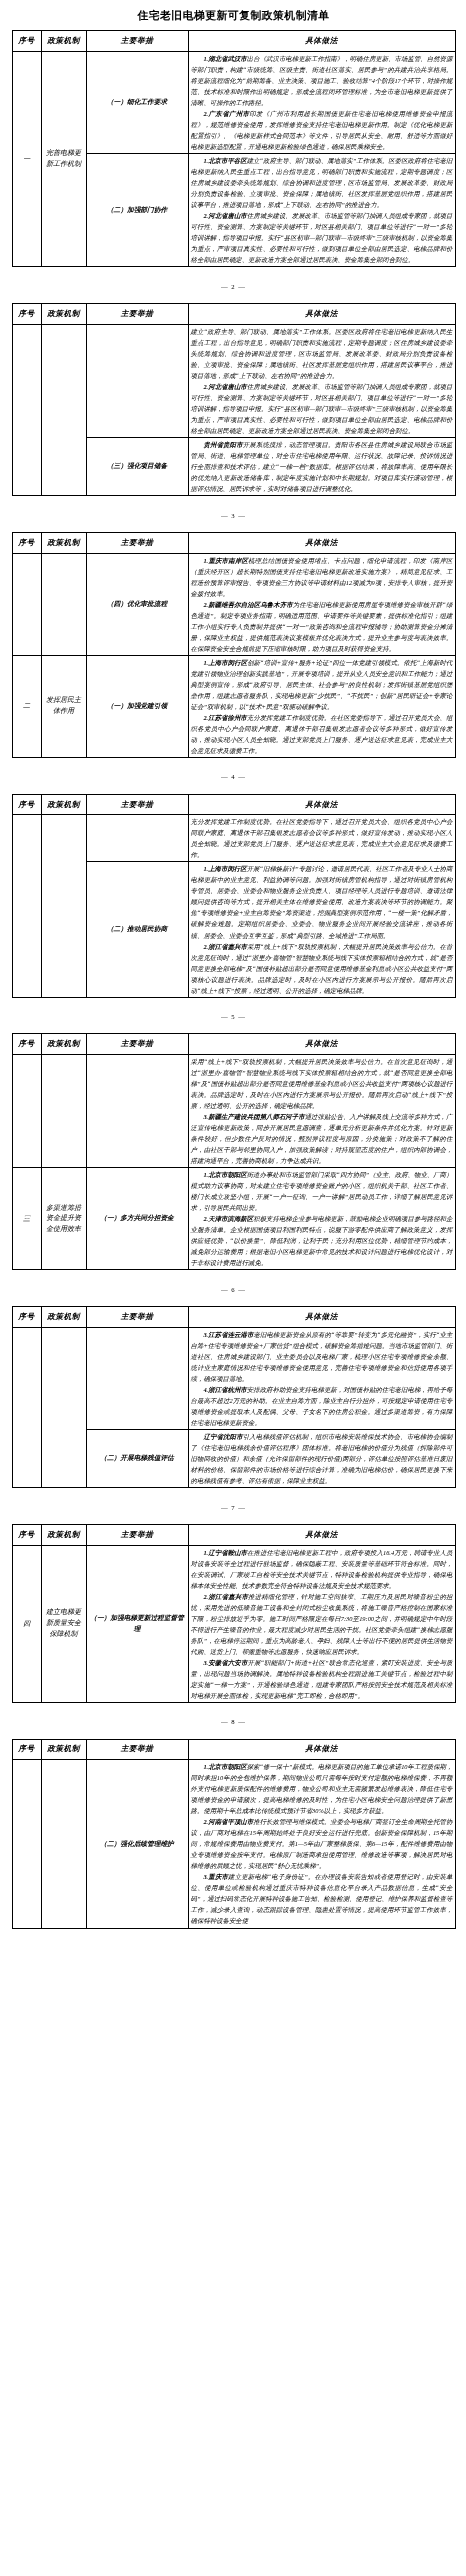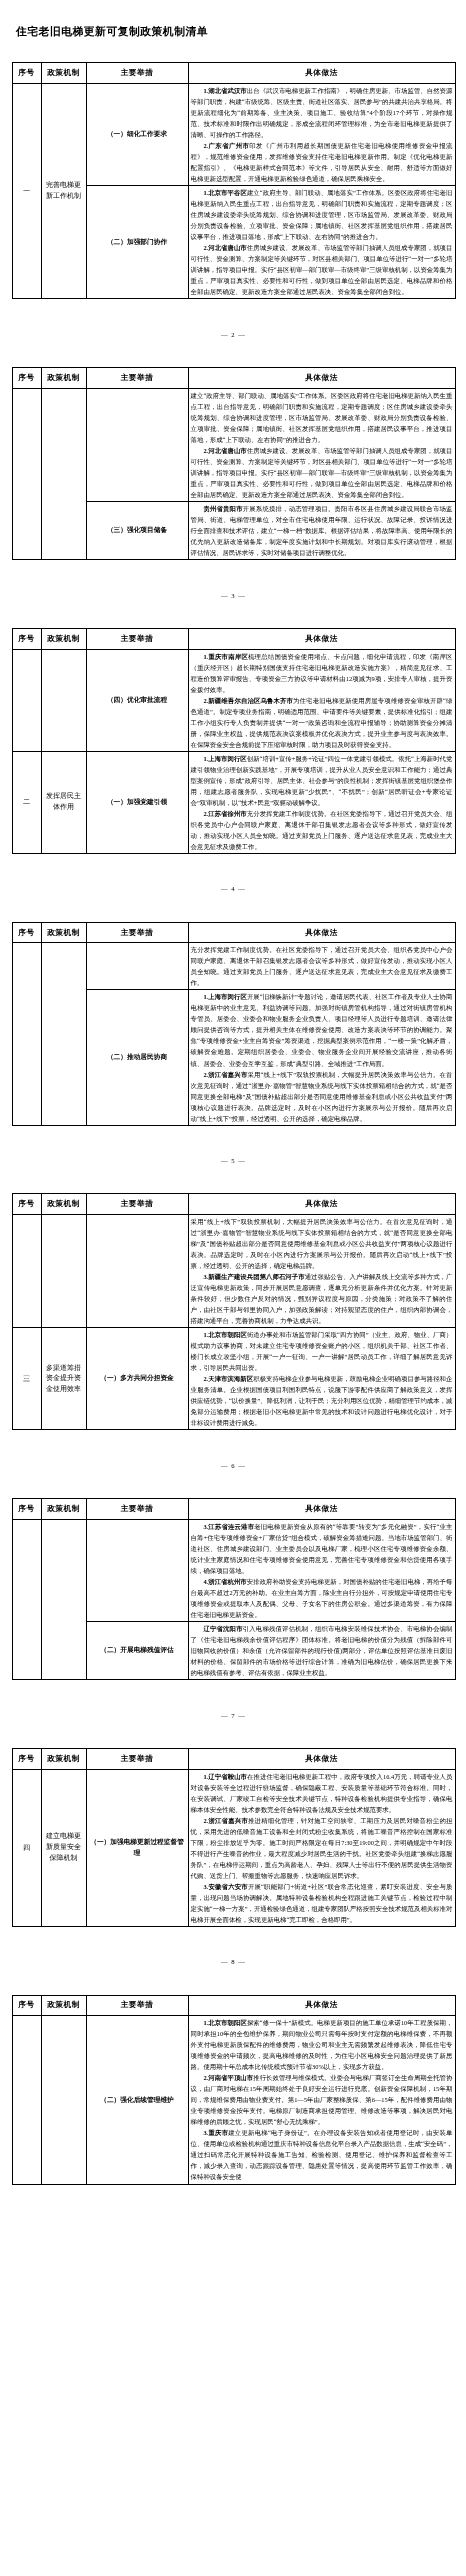--- a/index.html
+++ b/index.html
@@ -9,35 +9,37 @@
   }
   body {
     width: 467px;
     font-family: "Liberation Serif", "DejaVu Serif", serif;
     color: #000000;
     -webkit-font-smoothing: none;
   }
   .page-wrap { width: 467px; padding: 0; margin: 0; }
 
   .doc-title {
+    text-align: center;
     font-family: "Liberation Serif", "DejaVu Serif", serif;
     font-weight: bold;
     font-size: 10.8px;
     letter-spacing: 0.5px;
     padding: 9.3px 0 7.2px 0;
-    margin: 16px;
+    margin: 0;
     color: #000;
   }
 
   table.sheet {
     width: 443px;
-    margin: 16px auto;
+    margin: 0 auto;
     border-collapse: collapse;
     table-layout: fixed;
     border: 0.6px solid #000;
+    font-style: italic;
   }
   table.sheet td, table.sheet th {
     border: 0.5px solid #000;
     vertical-align: middle;
     padding: 1px 2.1px;
   }
   
   col.c-seq   { width: 29px; }
   col.c-mech  { width: 45px; }
   col.c-meas  { width: 102px; }

